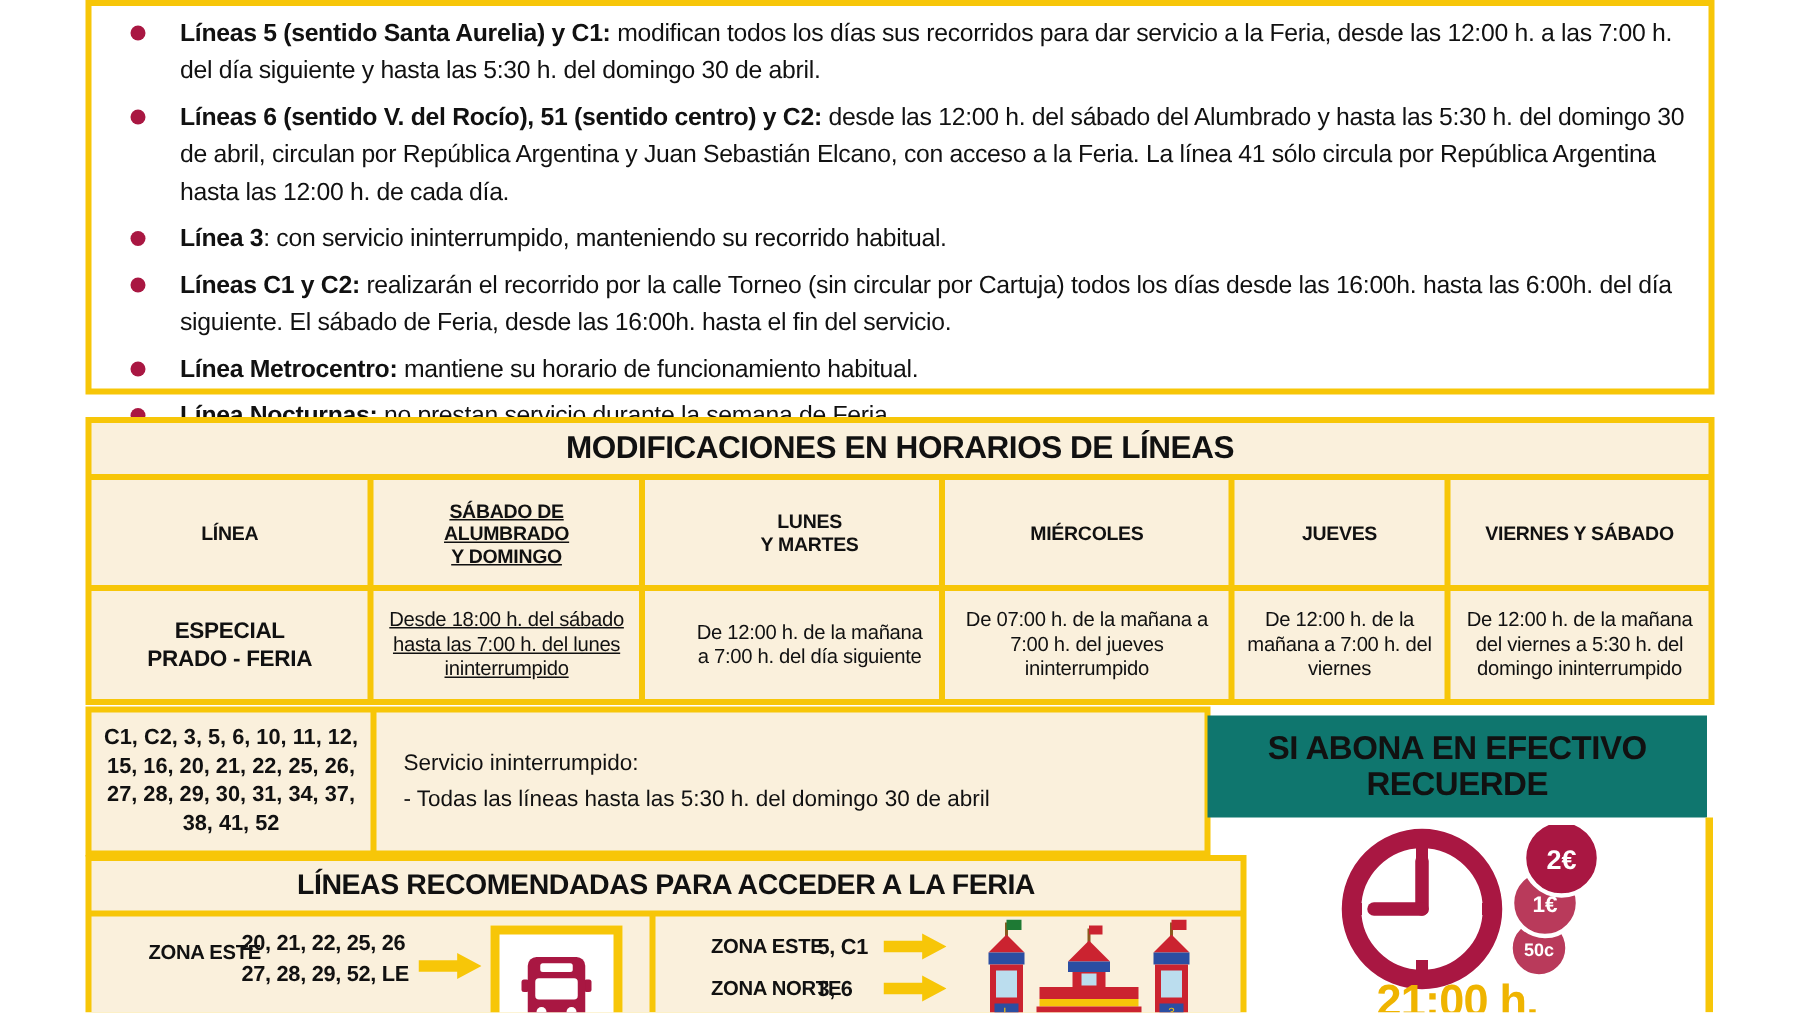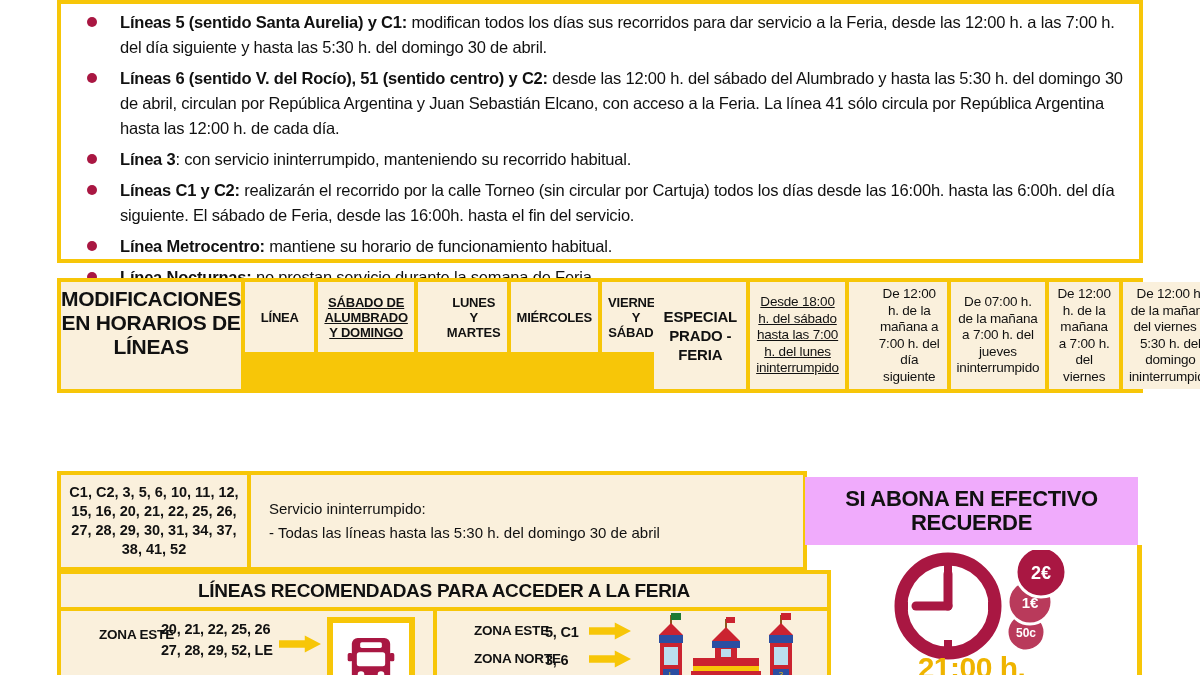--- a/index.html
+++ b/index.html
@@ -8,38 +8,38 @@
   .box{box-sizing:border-box;position:absolute;}
   
   #notices-box{left:57px;top:0;width:1086px;height:263px;border:4px solid #F7C608;background:#fff;
                padding:6px 16px 4px 26px;}
   .notice{display:flex;gap:23px;margin-bottom:6px;}
   .dot{width:10px;height:10px;border-radius:50%;background:#A91742;flex:0 0 10px;margin-top:7px;}
   .notice p{margin:0;font-size:16.5px;line-height:25px;letter-spacing:-0.2px;}
   .notice .b{font-weight:bold;}
   
   #table-wrap{left:57px;top:278px;width:1086px;background:#F7C608;padding:4px;display:flex;
-              gap:4px;}
+              flex-direction:column;gap:4px;}
   .t-title{background:#FAF0DC;text-align:center;font-weight:bold;font-size:21px;letter-spacing:-0.3px;
            padding:5px 0;}
   .t-row{display:flex;gap:4px;}
   .cell{background:#FAF0DC;display:flex;align-items:center;justify-content:center;text-align:center;
         padding:4px 6px;box-sizing:border-box;}
   .hdr{font-weight:bold;font-size:13px;height:70px;letter-spacing:-0.2px;}
   .body-cell{font-size:13.5px;line-height:16.5px;min-height:72px;letter-spacing:-0.2px;}
   .c1{flex:0 0 17.1%;} .c2{flex:0 0 16.4%;text-decoration:underline;} .c3{flex:0 0 18.2%;padding-left:29px;}
   .c4{flex:0 0 17.5%;} .c5{flex:0 0 13.0%;} .c6{flex:1;}
   .pre{white-space:pre-line;}
   
   #all-lines-row{left:57px;top:471px;width:750px;background:#F7C608;padding:4px;display:flex;gap:4px;}
   #all-lines-row .lines-cell{flex:0 0 186px;font-weight:bold;font-size:14.5px;line-height:19px;min-height:92px;}
   #all-lines-row .svc-cell{flex:1;justify-content:flex-start;text-align:left;padding-left:18px;
                            font-size:15px;line-height:24px;}
   
-  #cash-banner{left:805px;top:477px;width:333px;height:68px;background:#f0abfc;display:flex;
+  #cash-banner{left:805px;top:477px;width:333px;height:68px;background:#0f766e;display:flex;
                flex-direction:column;align-items:center;justify-content:center;font-weight:bold;
                font-size:22px;line-height:24px;letter-spacing:-0.3px;}
   #cash-border{left:1137px;top:545px;width:5px;height:130px;background:#F7C608;}
   #clock-wrap{left:878px;top:550px;width:200px;height:112px;}
   #cash-time{left:805px;top:651px;width:333px;text-align:center;font-weight:bold;font-size:30px;
              color:#EFB400;letter-spacing:-0.5px;}
   
   #reco-box{left:57px;top:570px;width:774px;height:150px;background:#F7C608;padding:4px;display:flex;
             flex-direction:column;gap:4px;box-sizing:border-box;}
   .reco-title{background:#FAF0DC;text-align:center;font-weight:bold;font-size:19px;letter-spacing:-0.3px;
@@ -89,20 +89,21 @@
   <div id="table-wrap" class="box">
     <div class="t-title">MODIFICACIONES EN HORARIOS DE LÍNEAS</div>
     <div class="t-row">
       <div class="cell hdr c1 pre">LÍNEA</div>
       <div class="cell hdr c2 pre">SÁBADO DE
 ALUMBRADO
 Y DOMINGO</div>
       <div class="cell hdr c3 pre">LUNES
 Y MARTES</div>
       <div class="cell hdr c4 pre">MIÉRCOLES</div>
+      <div class="cell hdr c5 pre">JUEVES</div>
       <div class="cell hdr c6 pre">VIERNES Y SÁBADO</div>
     </div>
     <div class="t-row">
       <div class="cell body-cell c1 pre" style="font-weight:bold;font-size:15px;line-height:19px;">ESPECIAL
 PRADO - FERIA</div>
       <div class="cell body-cell c2">Desde 18:00 h. del sábado hasta las 7:00 h. del lunes ininterrumpido</div>
       <div class="cell body-cell c3">De 12:00 h. de la mañana a 7:00 h. del día siguiente</div>
       <div class="cell body-cell c4">De 07:00 h. de la mañana a 7:00 h. del jueves ininterrumpido</div>
       <div class="cell body-cell c5">De 12:00 h. de la mañana a 7:00 h. del viernes</div>
       <div class="cell body-cell c6">De 12:00 h. de la mañana del viernes a 5:30 h. del domingo ininterrumpido</div>

